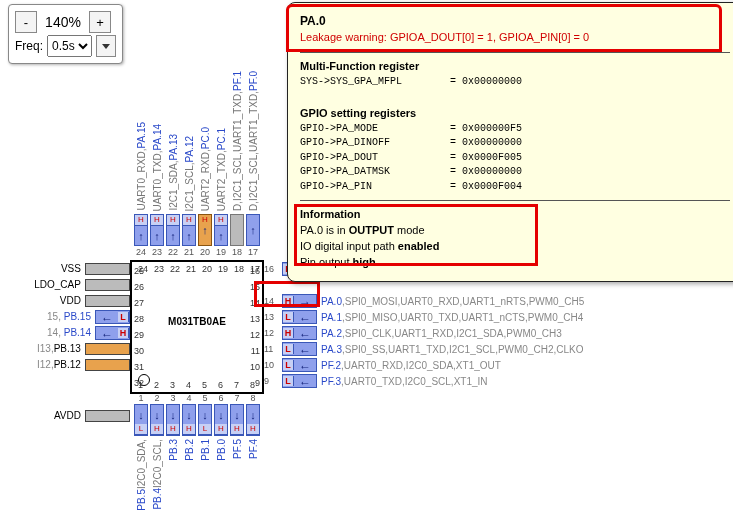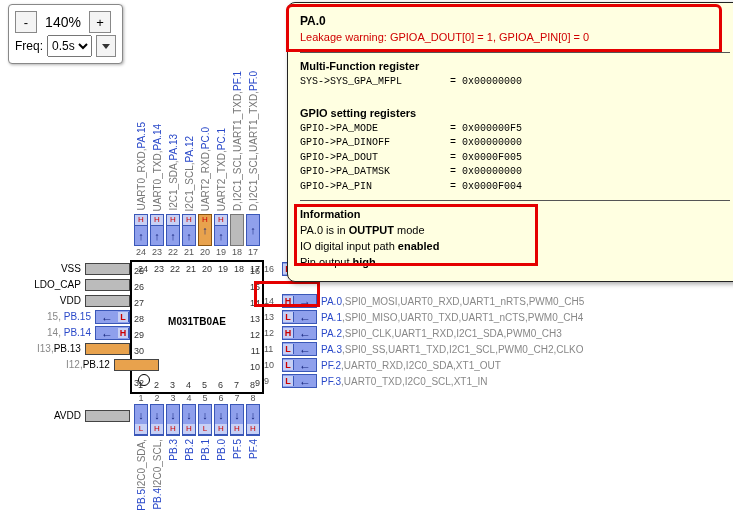--- a/index.html
+++ b/index.html
@@ -142,21 +142,21 @@
         <span class="leftlabel"><span style="color:#888">14, </span><span class="blue">PB.14</span></span>
         <span class="pinbtn">
           <span class="arrow">←</span>
           <span class="state">H</span>
         </span>
       </div>
       <div class="row-pin" style="left: 0px; top: 342px; width: 130px; justify-content: flex-end;">
         <span class="leftlabel"><span style="color:#888">I13,</span><span>PB.13</span></span>
         <span class="bar orange"></span>
       </div>
-      <div class="row-pin" style="left: 0px; top: 358px; width: 130px; justify-content: flex-end; padding-left: 29px;">
+      <div class="row-pin" style="left: 0px; top: 358px; width: 130px; justify-content: flex-end;">
         <span class="leftlabel"><span style="color:#888">I12,</span><span>PB.12</span></span>
         <span class="bar orange"></span>
       </div>
       <div class="row-pin" style="left: 0px; top: 374px; width: 130px; justify-content: flex-end; margin-top: 35px;">
         <span class="leftlabel">AVDD</span>
         <span class="bar gray"></span>
       </div>
     </div>
 
 <div id="right-rows">

